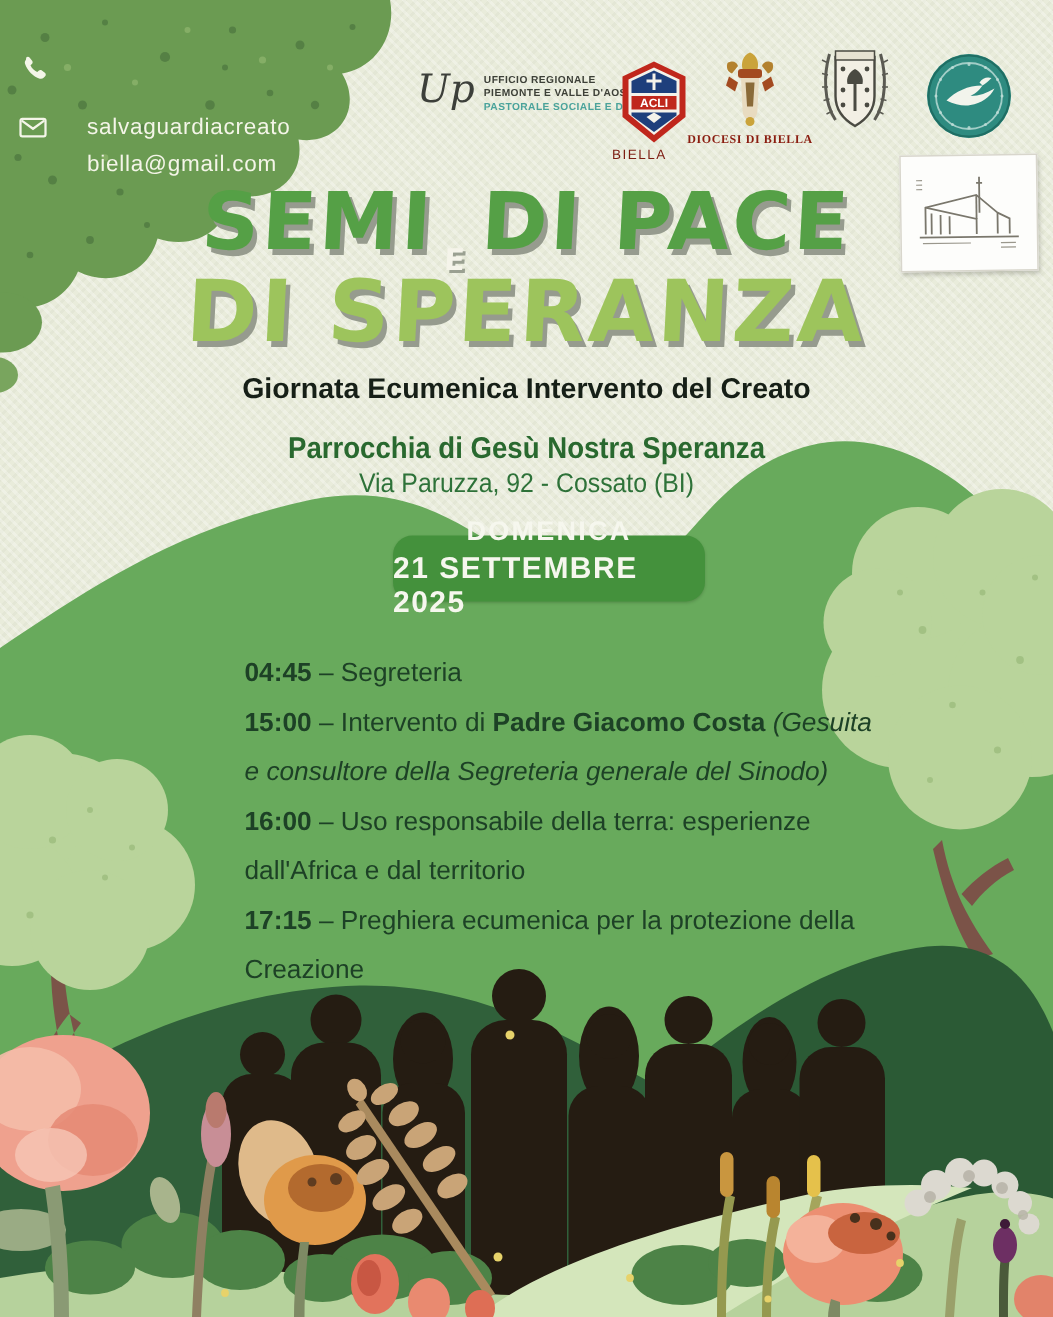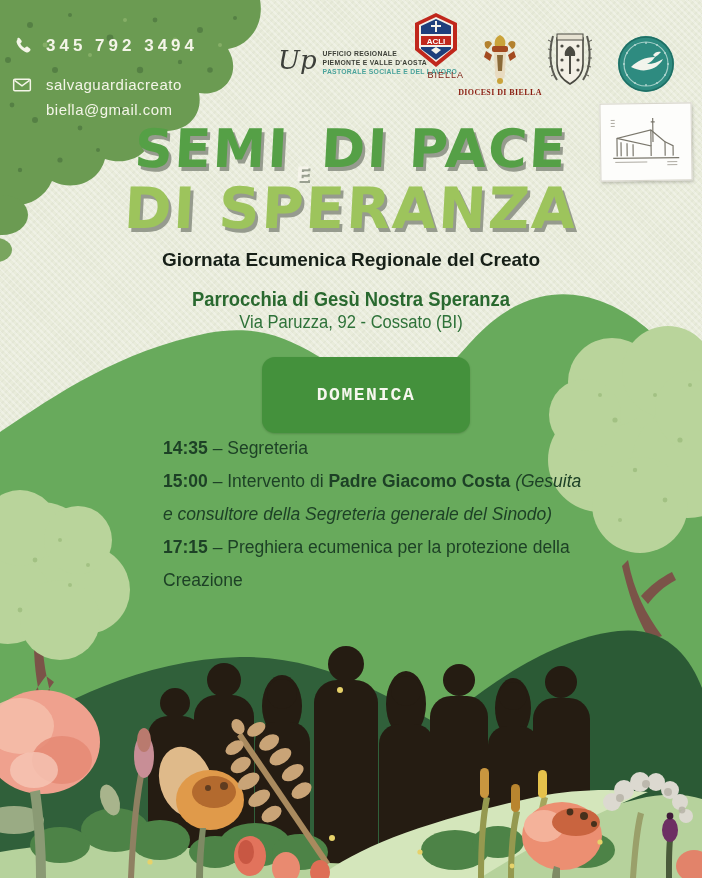--- a/index.html
+++ b/index.html
@@ -11,48 +11,48 @@
       repeating-linear-gradient(45deg, rgba(255,255,255,.28) 0 2px, rgba(255,255,255,0) 2px 5px),
       repeating-linear-gradient(-45deg, rgba(90,100,80,.04) 0 2px, rgba(0,0,0,0) 2px 5px);
   }
   .scene{position:absolute;inset:0;}
   
   .contact{position:absolute;left:12px;top:22px;color:#f4f5e8;z-index:5;}
   .contact .head{font-size:15px;font-weight:bold;letter-spacing:6px;}
   .crow{display:flex;align-items:center;margin-top:14px;}
   .crow .ic{width:20px;height:20px;margin-right:14px;flex:0 0 auto;}
   .phone-num{font-size:17px;font-weight:bold;letter-spacing:4px;}
-  .mail-lines{font-size:15px;line-height:25px;letter-spacing:.5px;}
+  .mail-lines{font-size:15px;line-height:25px;letter-spacing:.5px;margin-left:12px;}
   
   .logo{position:absolute;z-index:5;}
   .uff{left:278px;top:50px;display:flex;align-items:flex-start;}
   .uff .mark{font-family:"DejaVu Serif",serif;font-style:italic;font-size:26px;color:#3c3f3a;line-height:20px;margin-right:6px;}
   .uff .l1,.uff .l2{font-size:6.8px;font-weight:bold;color:#3d4038;letter-spacing:.3px;line-height:8.5px;}
   .uff .l3{font-size:6.8px;font-weight:bold;color:#4aa39b;letter-spacing:.3px;line-height:9px;}
-  .acli{left:408px;top:12px;width:56px;text-align:right;}
+  .acli{left:408px;top:40px;width:56px;text-align:left;}
   .acli .cap{font-size:9px;font-weight:normal;color:#7c1d12;margin-top:2px;letter-spacing:1px;}
   .dioc{left:458px;top:33px;width:84px;text-align:center;}
   .dioc .cap{font-family:"Liberation Serif",serif;font-size:8px;font-weight:bold;color:#8a1d10;margin-top:3px;letter-spacing:.4px;}
   .crest{left:543px;top:30px;}
   .seal{left:617px;top:35px;}
   .sketch{left:600px;top:103px;width:90px;height:76px;background:#fdfdfb;border:1px solid #d8d6cc;
           box-shadow:1px 2px 3px rgba(60,60,50,.25);transform:rotate(-.8deg);display:flex;align-items:center;justify-content:center;}
   
   .titleblock{position:absolute;left:0;right:0;top:118px;text-align:center;z-index:4;}
   .t-line{font-family:"DejaVu Sans",sans-serif;font-weight:800;letter-spacing:2px;transform:skewX(-3deg);}
   .t1{font-size:53px;color:#55a046;text-shadow:3px 4px 0 #969b8e;}
   .t2{font-size:57px;color:#9dc45c;text-shadow:3px 4px 0 #969b8e;margin-top:-4px;}
   .t-conn{display:inline-block;font-size:20px;color:#f5f4ea;text-shadow:2px 2px 0 #9aa091;position:relative;top:14px;margin:0 8px;}
   .subtitle{margin-top:8px;font-size:19px;font-weight:bold;color:#161f17;}
   .venue{margin-top:17px;font-size:20px;font-weight:bold;color:#29692f;transform:scaleX(.92);}
   .addr{font-size:18px;color:#2e7239;transform:scaleX(.92);margin-top:1px;}
   
-  .datebox{position:absolute;left:262px;top:357px;width:208px;height:76px;background:#44913c;border-radius:13px;
+  .datebox{position:absolute;left:262px;top:357px;width:208px;height:44px;background:#44913c;border-radius:13px;
            display:flex;flex-direction:column;align-items:center;justify-content:center;z-index:4;
-           box-shadow:0 1px 2px rgba(30,60,25,.25);font-family:Liberation Mono, monospace;}
+           box-shadow:0 1px 2px rgba(30,60,25,.25);}
   .datebox .d1{color:#f6f7ee;font-size:18px;font-weight:bold;letter-spacing:1.5px;}
   .datebox .d2{color:#f6f7ee;font-size:20px;font-weight:bold;letter-spacing:1px;margin-top:3px;}
   
   .schedule{position:absolute;left:163px;top:432px;width:428px;z-index:4;color:#1d4126;font-size:17.5px;line-height:33px;}
   .schedule p{margin:0;}
   .schedule .t{font-weight:bold;}
   .schedule b{font-weight:bold;}
   .schedule i{font-style:italic;}
 </style>
 </head>
@@ -293,21 +293,20 @@
           <circle cx="512" cy="866" r="2.4"></circle>
       </g>
     </g>
   </svg>
 
   <div class="contact">
     <div class="crow">
       <svg class="ic" viewBox="0 0 24 24">
         <path fill="#f4f5e8" d="M6.6,2.7c0.8-0.8,2.1-0.7,2.8,0.2l1.9,2.4c0.6,0.8,0.6,1.9-0.2,2.6L10,9c0.5,1.2,1.2,2.3,2.2,3.2 c0.9,0.9,2,1.7,3.2,2.2l1.1-1.1c0.7-0.7,1.8-0.8,2.6-0.2l2.4,1.9c0.9,0.7,1,2,0.2,2.8l-1.2,1.2c-0.8,0.8-2,1.1-3.1,0.7 c-2.7-0.9-5.2-2.5-7.3-4.6S6.5,10.5,5.6,7.8C5.3,6.8,5.5,5.6,6.3,4.8L6.6,2.7z"></path>
       </svg>
-      <span class="phone-num">345 792 3494</span>
     </div>
     <div class="crow" style="align-items:flex-start;margin-top:16px;">
       <svg class="ic" viewBox="0 0 24 24" style="margin-top:3px;">
         <rect x="2" y="5" width="20" height="14" rx="1.5" fill="none" stroke="#f4f5e8" stroke-width="1.8"></rect>
         <path d="M3,6.5 L12,13 L21,6.5" fill="none" stroke="#f4f5e8" stroke-width="1.8"></path>
       </svg>
       <span class="mail-lines">
         <span>salvaguardiacreato</span><br>
         <span>biella@gmail.com</span>
       </span>
@@ -414,28 +413,30 @@
         <path d="M4,8 L8,8 M4,11 L8,11 M4,14 L8,14"></path>
       </g>
     </svg>
   </div>
 
   <div class="titleblock">
     <div class="t-line t1">
       <span>SEMI</span><span class="t-conn">E</span><span>DI PACE</span>
     </div>
     <div class="t-line t2">DI SPERANZA</div>
-    <div class="subtitle">Giornata Ecumenica Regionale del Creato</div>
+    <div class="subtitle">Giornata Ecumenica Intervento del Creato</div>
     <div class="venue">Parrocchia di Gesù Nostra Speranza</div>
     <div class="addr">Via Paruzza, 92 - Cossato (BI)</div>
   </div>
 
   <div class="datebox">
     <div class="d1">DOMENICA</div>
+    <div class="d2">21 SETTEMBRE 2025</div>
   </div>
 
   <div class="schedule">
-    <p><span class="t">14:35</span><span> – </span><span>Segreteria</span><b></b><i></i></p>
+    <p><span class="t">04:45</span><span> – </span><span>Segreteria</span><b></b><i></i></p>
     <p><span class="t">15:00</span><span> – </span><span>Intervento di </span><b>Padre Giacomo Costa</b><i> (Gesuita e consultore della Segreteria generale del Sinodo)</i></p>
+    <p><span class="t">16:00</span><span> – </span><span>Uso responsabile della terra: esperienze dall'Africa e dal territorio</span><b></b><i></i></p>
     <p><span class="t">17:15</span><span> – </span><span>Preghiera ecumenica per la protezione della Creazione</span><b></b><i></i></p>
   </div>
 
 </div>
 
 </body></html>

